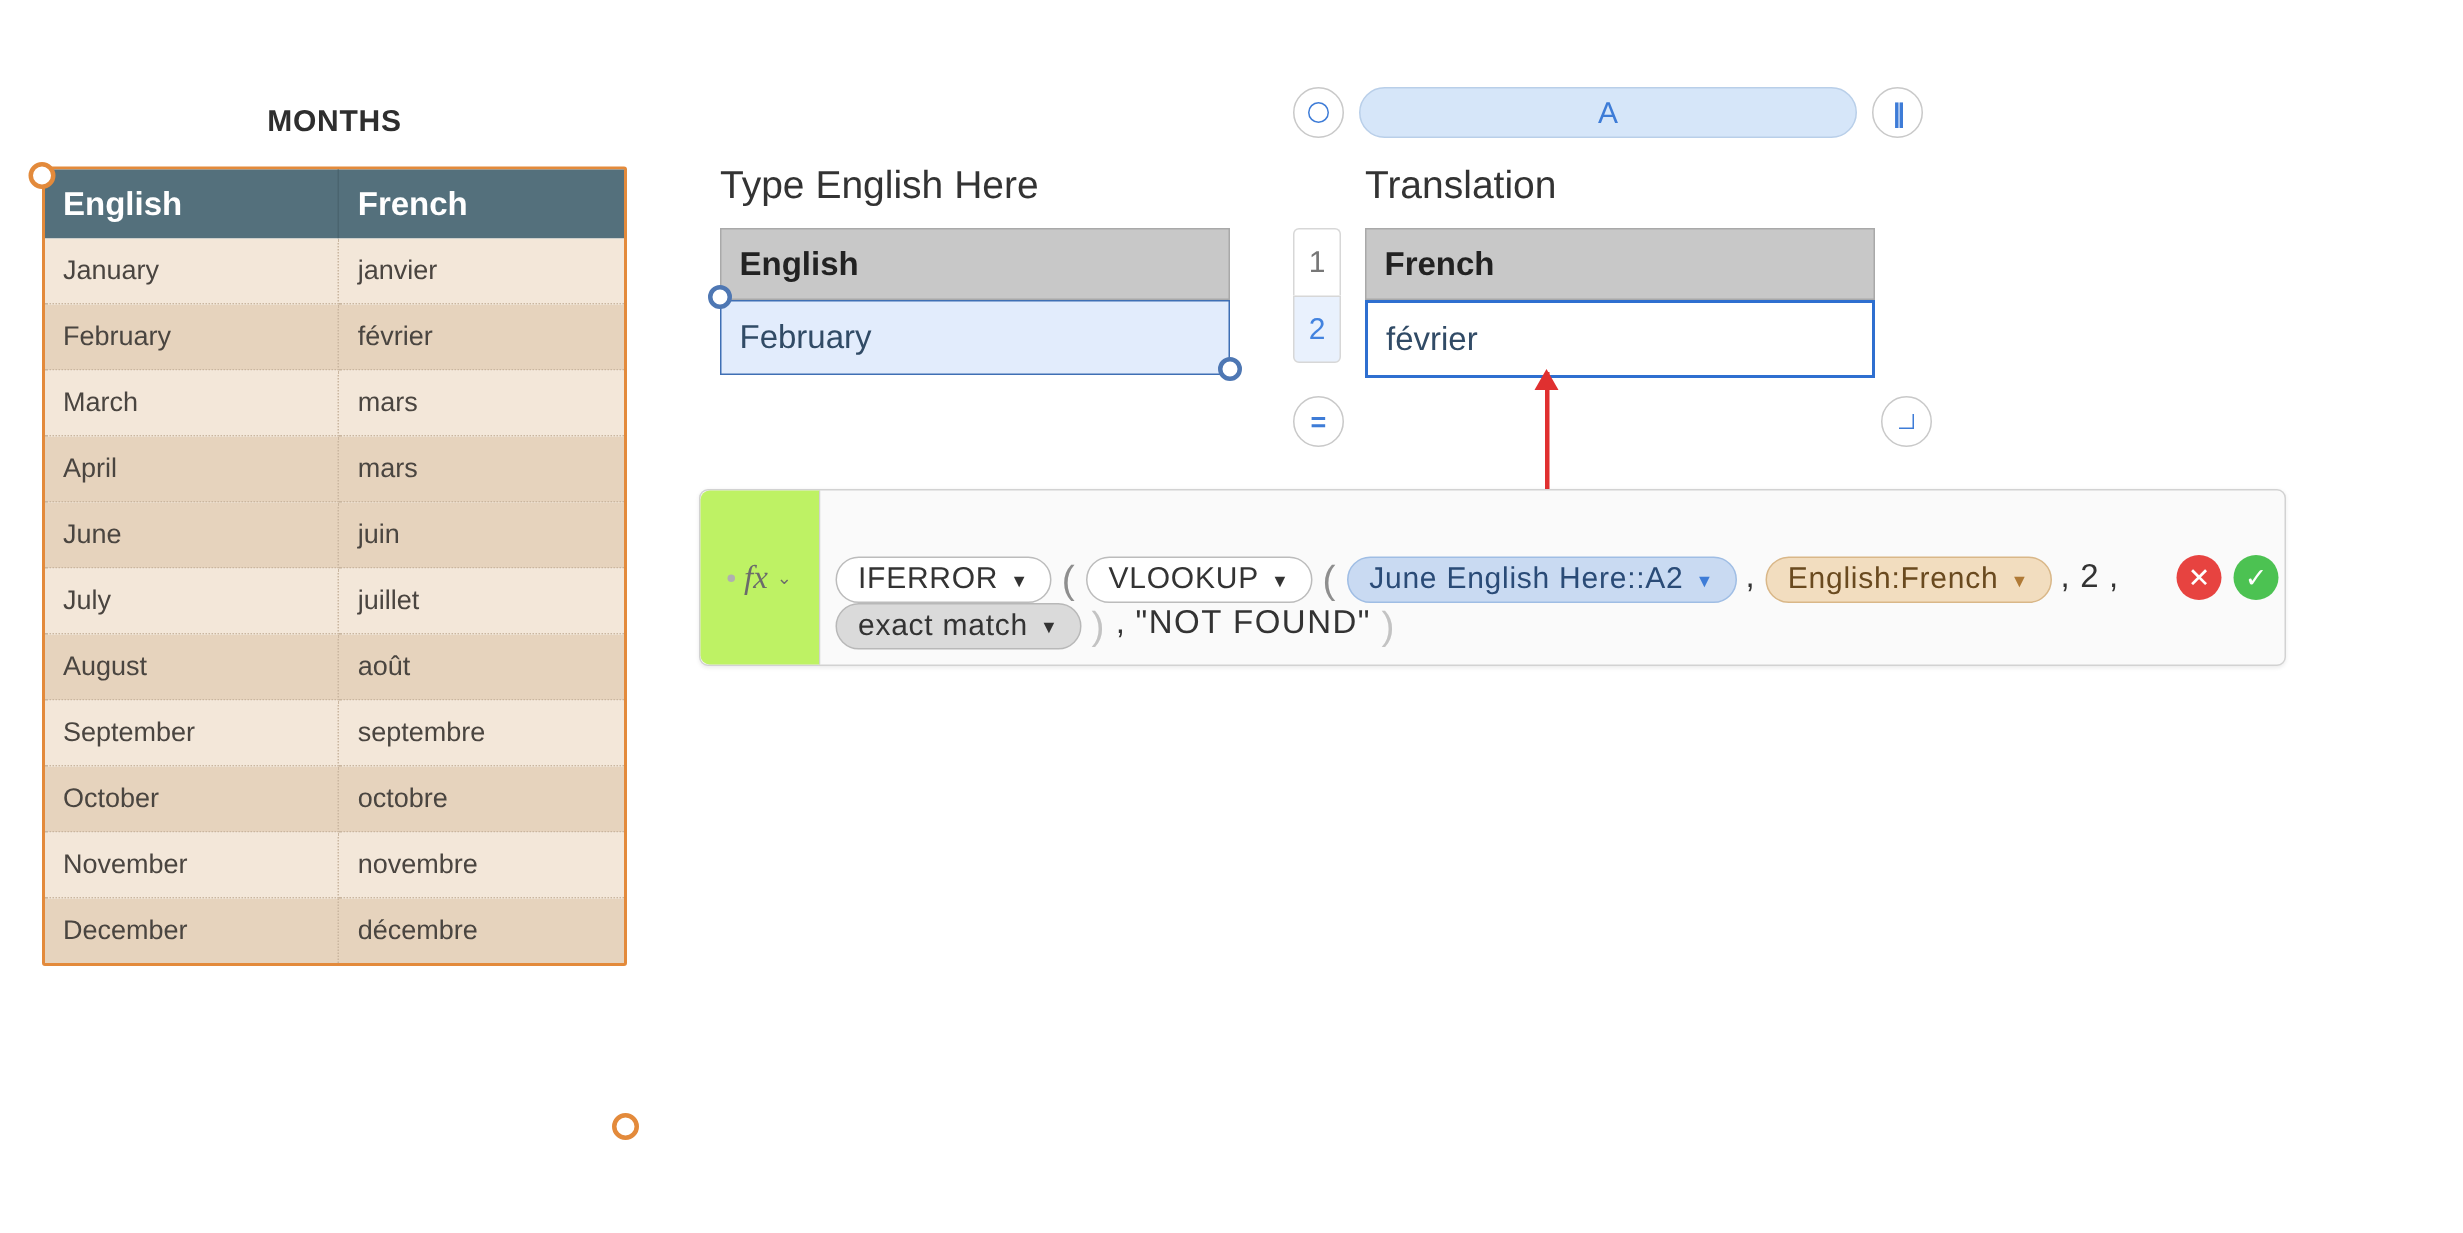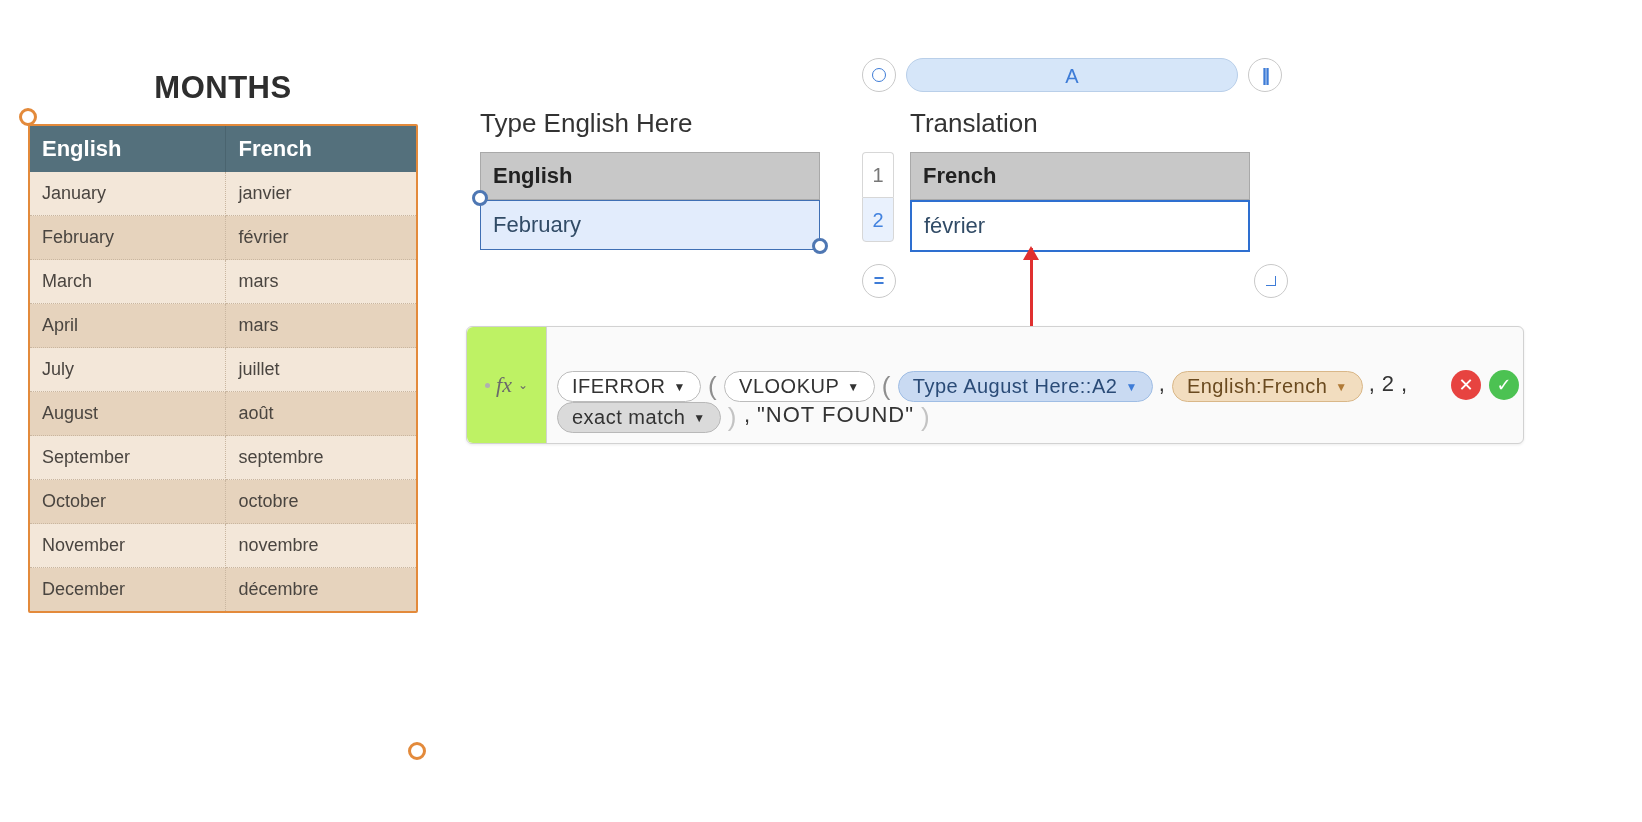--- a/index.html
+++ b/index.html
@@ -15,21 +15,21 @@
   
   .months-wrap {
     position: absolute;
     left: 28px;
     top: 70px;
     width: 390px;
   }
   .months-title {
     text-align: center;
     font-weight: 700;
-    font-size: 31px;
+    font-size: 20px;
     letter-spacing: .5px;
     margin-bottom: 18px;
     color: #2e2e2e;
   }
   .months-table {
     width: 100%;
     border-collapse: separate;
     border-spacing: 0;
     border: 2px solid #E38A3B;
     border-radius: 2px;
@@ -281,20 +281,24 @@
           <td>February</td>
           <td>février</td>
         </tr>
       <tr class="odd">
           <td>March</td>
           <td>mars</td>
         </tr>
       <tr class="even">
           <td>April</td>
           <td>mars</td>
+        </tr>
+      <tr class="even">
+          <td>June</td>
+          <td>juin</td>
         </tr>
       <tr class="odd">
           <td>July</td>
           <td>juillet</td>
         </tr>
       <tr class="even">
           <td>August</td>
           <td>août</td>
         </tr>
       <tr class="odd">
@@ -381,21 +385,21 @@
       <span>IFERROR</span>
       <span class="tri">▼</span>
     </span>
     <span class="paren dark">(</span>
     <span class="token tok-fn">
       <span>VLOOKUP</span>
       <span class="tri">▼</span>
     </span>
     <span class="paren dark">(</span>
     <span class="token tok-blue">
-      <span>Type August Here::A2</span>
+      <span>June English Here::A2</span>
       <span class="tri">▼</span>
     </span>
     <span class="lit">,</span>
     <span class="token tok-brown">
       <span>English:French</span>
       <span class="tri">▼</span>
     </span>
     <span class="lit">,</span>
     <span class="lit">2</span>
     <span class="lit">,</span>

